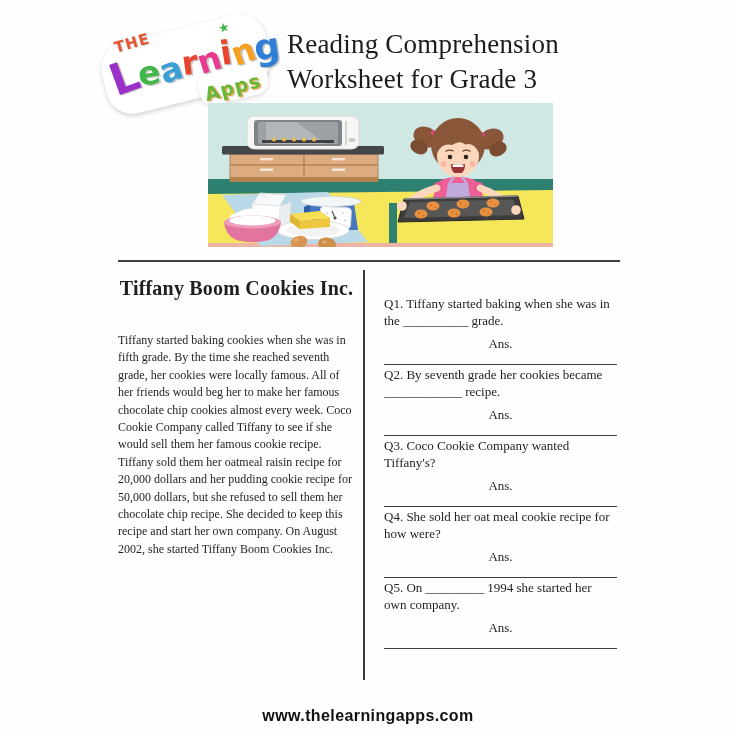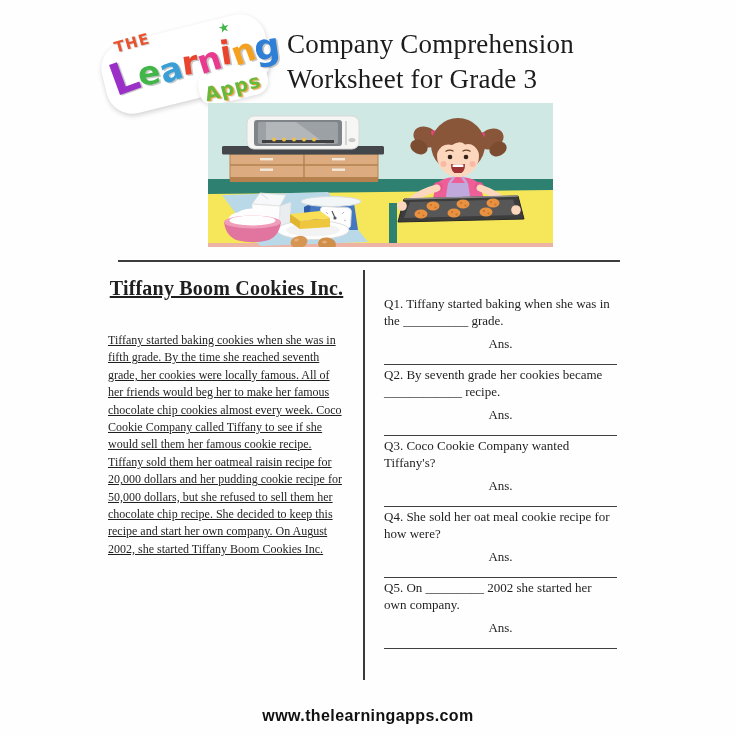--- a/index.html
+++ b/index.html
@@ -41,21 +41,21 @@
     color:#1c1c1c; letter-spacing:.2px; }
 
   
   .illustration { position:absolute; left:208px; top:103px; width:345px; height:144px; }
 
   
   .h-divider { position:absolute; left:118px; top:260px; width:502px; height:2px; background:#3d3d3d; }
   .v-divider { position:absolute; left:363px; top:270px; width:2px; height:410px; background:#3a3a3a; }
 
   
-  .left-col { position:absolute; left:108px; top:277px; width:237px;text-decoration:underline; }
+  .left-col { position:absolute; left:118px; top:277px; width:237px; }
   .article-heading { font-size:20px; font-weight:bold; text-align:center; letter-spacing:.2px; }
   .article-body { margin-top:32px; font-size:12px; line-height:17.4px; }
 
   
   .right-col { position:absolute; left:384px; top:296px; width:233px; }
   .qblock { margin-bottom:2px; }
   .q-text { font-size:13px; line-height:16.5px; }
   .ans-label { font-size:13px; margin-top:7px;text-align:center; }
   .ans-line { margin-top:11px; height:2px; border-bottom:1.5px solid #3f3f3f; }
 
@@ -74,21 +74,21 @@
     <div class="logo-sticker2"></div>
     <div class="logo-the" style="color: rgb(232, 84, 47);">THE</div>
     <div class="logo-word">
       <span style="color: rgb(155, 48, 201);">L</span><span style="color: rgb(67, 182, 73);">e</span><span style="color: rgb(59, 159, 214);">a</span><span style="color: rgb(232, 68, 46);">r</span><span style="color: rgb(232, 58, 142);">n</span><span style="color: rgb(232, 68, 46);">i</span><span style="color: rgb(245, 161, 31);">n</span><span style="color: rgb(47, 127, 214);">g</span>
     </div>
     <div class="logo-star" style="color: rgb(67, 182, 73);">★</div>
     <div class="logo-apps" style="color: rgb(103, 185, 62);">Apps</div>
   </div>
 
   <div class="title">
-    <div>Company Comprehension</div>
+    <div>Reading Comprehension</div>
     <div>Worksheet for Grade 3</div>
   </div>
 
   <svg class="illustration" viewBox="0 0 345 144">
 
     <rect x="0" y="0" width="345" height="144" fill="#cfe8e3"></rect>
     <rect x="0" y="76" width="345" height="16" fill="#2e8070"></rect>
     <polygon points="0,91 345,87 345,144 0,144" fill="#f6e75a"></polygon>
     <rect x="181" y="100" width="8" height="44" fill="#2e8070"></rect>
     <rect x="0" y="140" width="345" height="4" fill="#edb3a4"></rect>
@@ -261,21 +261,21 @@
       <div class="q-text">Q3. Coco Cookie Company wanted Tiffany's?</div>
       <div class="ans-label">Ans.</div>
       <div class="ans-line"></div>
     </div>
     <div class="qblock">
       <div class="q-text">Q4. She sold her oat meal cookie recipe for how were?</div>
       <div class="ans-label">Ans.</div>
       <div class="ans-line"></div>
     </div>
     <div class="qblock">
-      <div class="q-text">Q5. On _________ 2002 she started her own company.</div>
+      <div class="q-text">Q5. On _________ 1994 she started her own company.</div>
       <div class="ans-label">Ans.</div>
       <div class="ans-line"></div>
     </div>
   </div>
 
   <div class="footer">www.thelearningapps.com</div>
 
 </div>
 
 </body></html>

